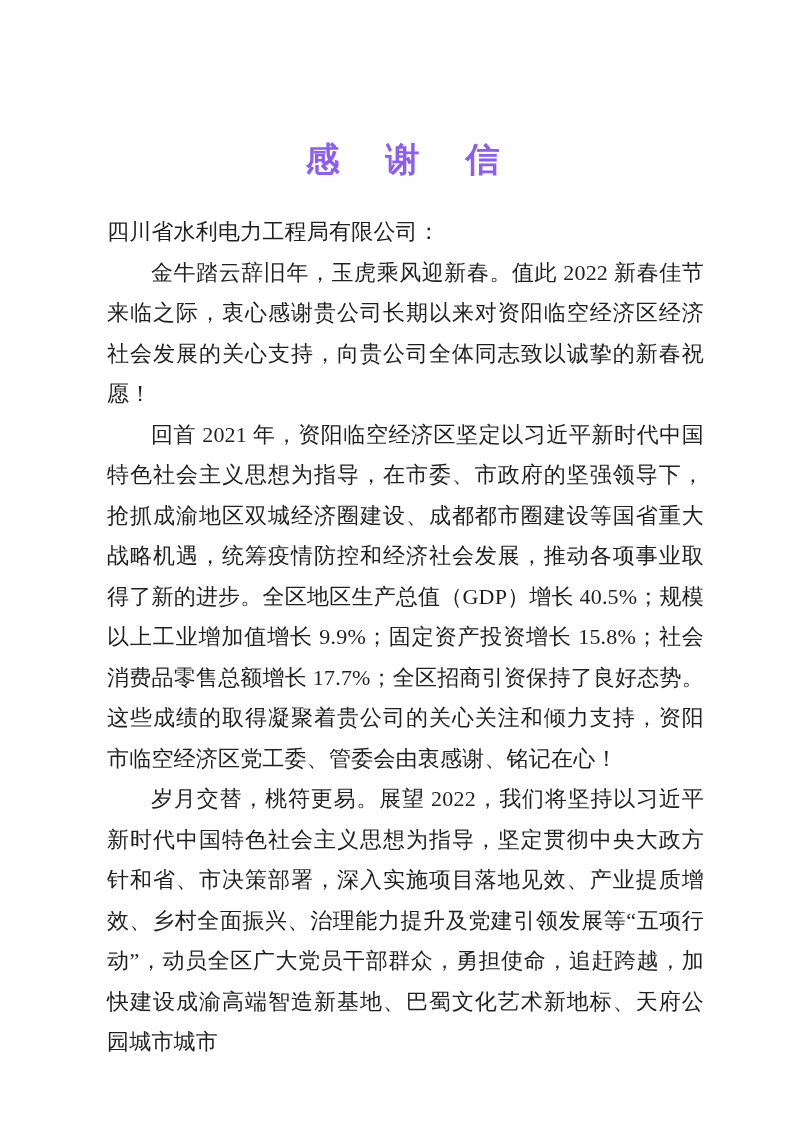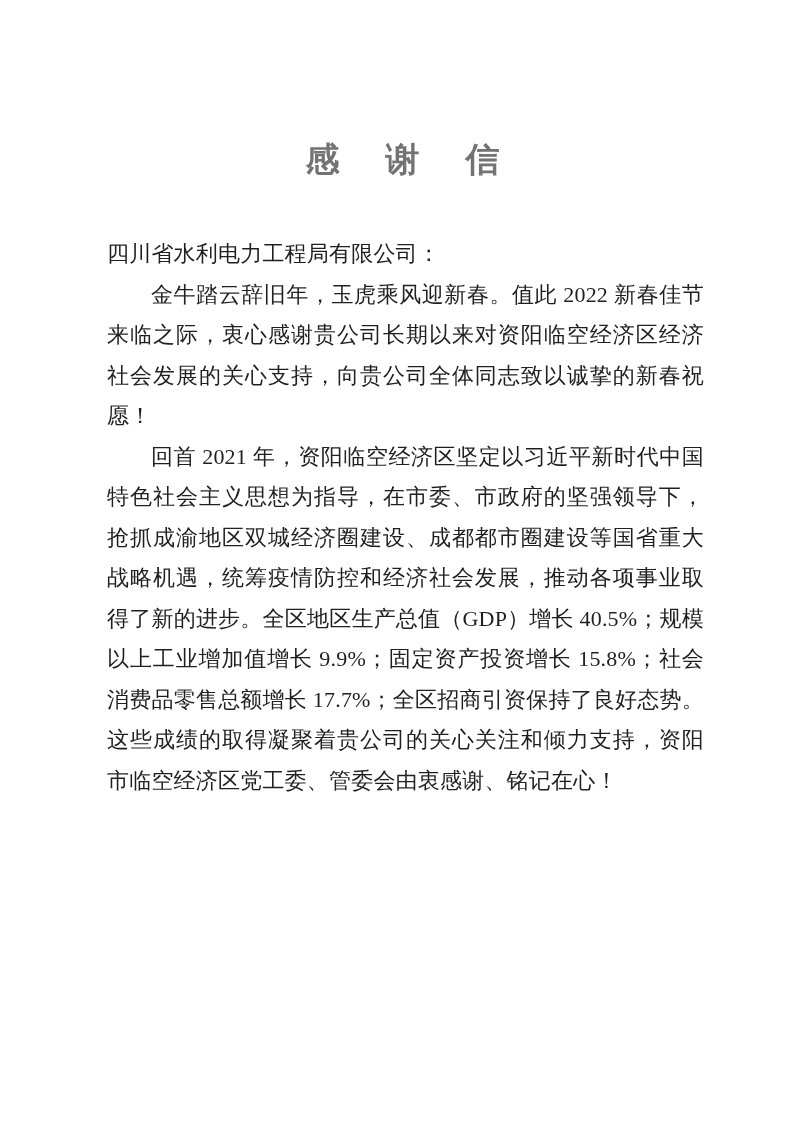--- a/index.html
+++ b/index.html
@@ -19,25 +19,25 @@
     box-sizing: border-box;
     padding: 138px 96px 0 107px;
   }
   .title {
     margin: 0 0 0 0;
     text-align: center;
     font-size: 34px;
     font-weight: 700;
     line-height: 1.3;
     letter-spacing: 6px;
-    color: #737373;
+    color: #8b5cf6;
     white-space: pre;
   }
   .letter-body {
-    margin-top: 52px;
+    margin-top: 30px;
     font-size: 22px;
     line-height: 40.5px;
     text-align: justify;
     text-justify: inter-ideograph;
     letter-spacing: 0.2px;
   }
   .salutation {
     margin: 0;
     text-indent: 0;
   }
@@ -53,14 +53,15 @@
 <div class="page">
   <h1 class="title">感　谢　信</h1>
 
   <div class="letter-body">
     <p class="salutation">四川省水利电力工程局有限公司：</p>
 
     <p class="para">金牛踏云辞旧年，玉虎乘风迎新春。值此 2022 新春佳节来临之际，衷心感谢贵公司长期以来对资阳临空经济区经济社会发展的关心支持，向贵公司全体同志致以诚挚的新春祝愿！</p>
 
     <p class="para">回首 2021 年，资阳临空经济区坚定以习近平新时代中国特色社会主义思想为指导，在市委、市政府的坚强领导下，抢抓成渝地区双城经济圈建设、成都都市圈建设等国省重大战略机遇，统筹疫情防控和经济社会发展，推动各项事业取得了新的进步。全区地区生产总值（GDP）增长 40.5%；规模以上工业增加值增长 9.9%；固定资产投资增长 15.8%；社会消费品零售总额增长 17.7%；全区招商引资保持了良好态势。这些成绩的取得凝聚着贵公司的关心关注和倾力支持，资阳市临空经济区党工委、管委会由衷感谢、铭记在心！</p>
 
+    <p class="para">岁月交替，桃符更易。展望 2022，我们将坚持以习近平新时代中国特色社会主义思想为指导，坚定贯彻中央大政方针和省、市决策部署，深入实施项目落地见效、产业提质增效、乡村全面振兴、治理能力提升及党建引领发展等“五项行动”，动员全区广大党员干部群众，勇担使命，追赶跨越，加快建设成渝高端智造新基地、巴蜀文化艺术新地标、天府公园城市城市</p>
   </div>
 </div>
 
 </body></html>

